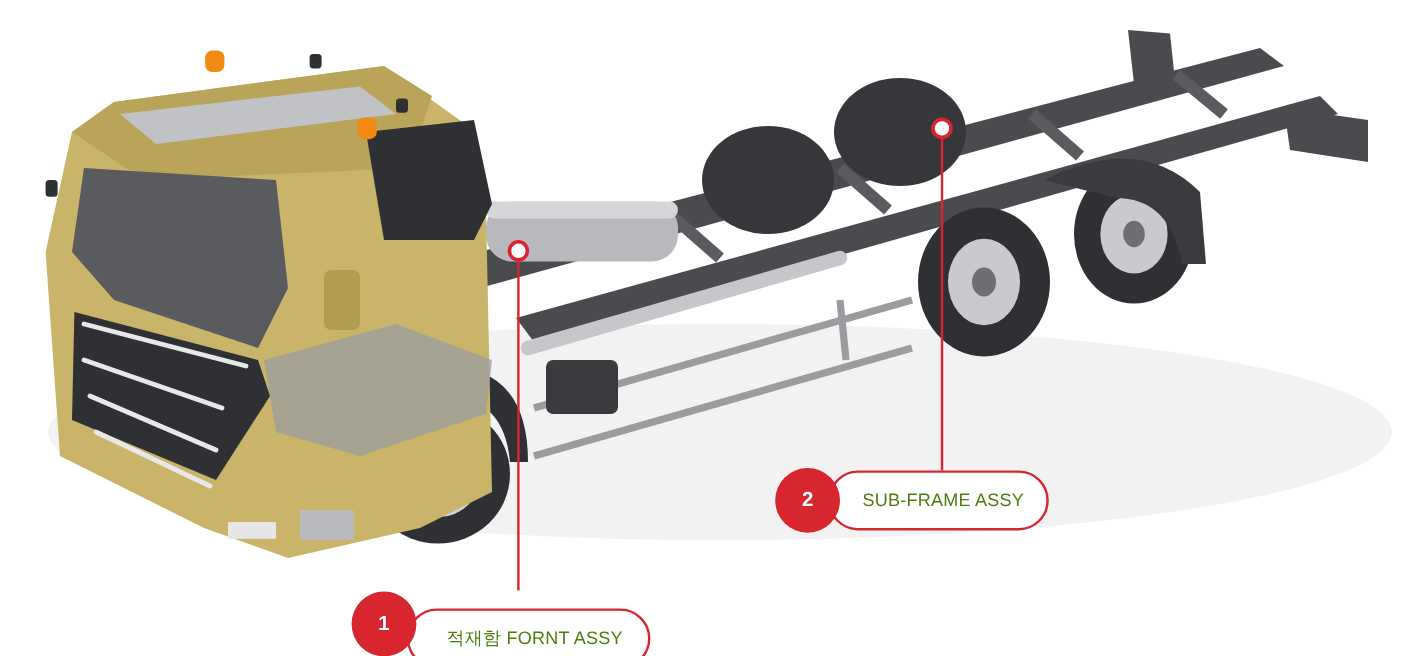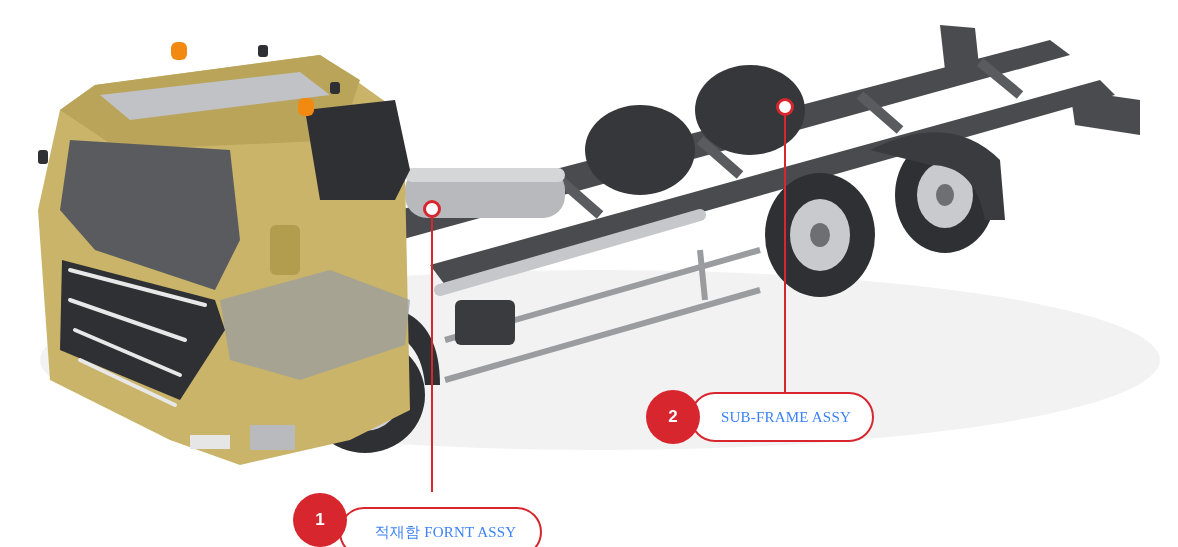--- a/index.html
+++ b/index.html
@@ -2,21 +2,21 @@
 <html><head>
 <meta charset="utf-8">
 <style>
   html, body { margin: 0; padding: 0; background: #ffffff; }
   body { width: 1178px; height: 547px; position: relative; overflow: hidden; font-family: "Liberation Sans", "DejaVu Sans", sans-serif; }
   .stage { position: absolute; left: 0; top: 0; width: 1178px; height: 547px; }
   .truck-svg { position: absolute; left: 0; top: 0; width: 1178px; height: 547px; }
   .leader { position: absolute; width: 2px; background: #d8262f; }
   .pin { position: absolute; width: 12px; height: 12px; border-radius: 50%; background: #ffffff; border: 3px solid #d8262f; box-sizing: content-box; transform: translate(-50%, -50%); }
   .callout { position: absolute; }
-  .pill { position: absolute; border: 2.5px solid #d8262f; border-radius: 26px; background: #ffffff; box-sizing: border-box; display: flex; align-items: center; justify-content: center; color: #3b82f6; font-size: 15px; font-weight: 400; letter-spacing: 0.2px; font-family: Liberation Serif, serif; }
+  .pill { position: absolute; border: 2.5px solid #d8262f; border-radius: 26px; background: #ffffff; box-sizing: border-box; display: flex; align-items: center; justify-content: center; color: #4d7c0f; font-size: 15px; font-weight: 400; letter-spacing: 0.2px; }
   .badge { position: absolute; border-radius: 50%; background: #d8262f; color: #ffffff; font-weight: 700; font-size: 17px; display: flex; align-items: center; justify-content: center; }
 </style>
 </head>
 <body>
 
 <div class="stage">
 
   <svg class="truck-svg" viewBox="0 0 1178 547" xmlns="http://www.w3.org/2000/svg">
 
     <ellipse cx="600" cy="360" rx="560" ry="90" fill="#f2f2f2"></ellipse>

